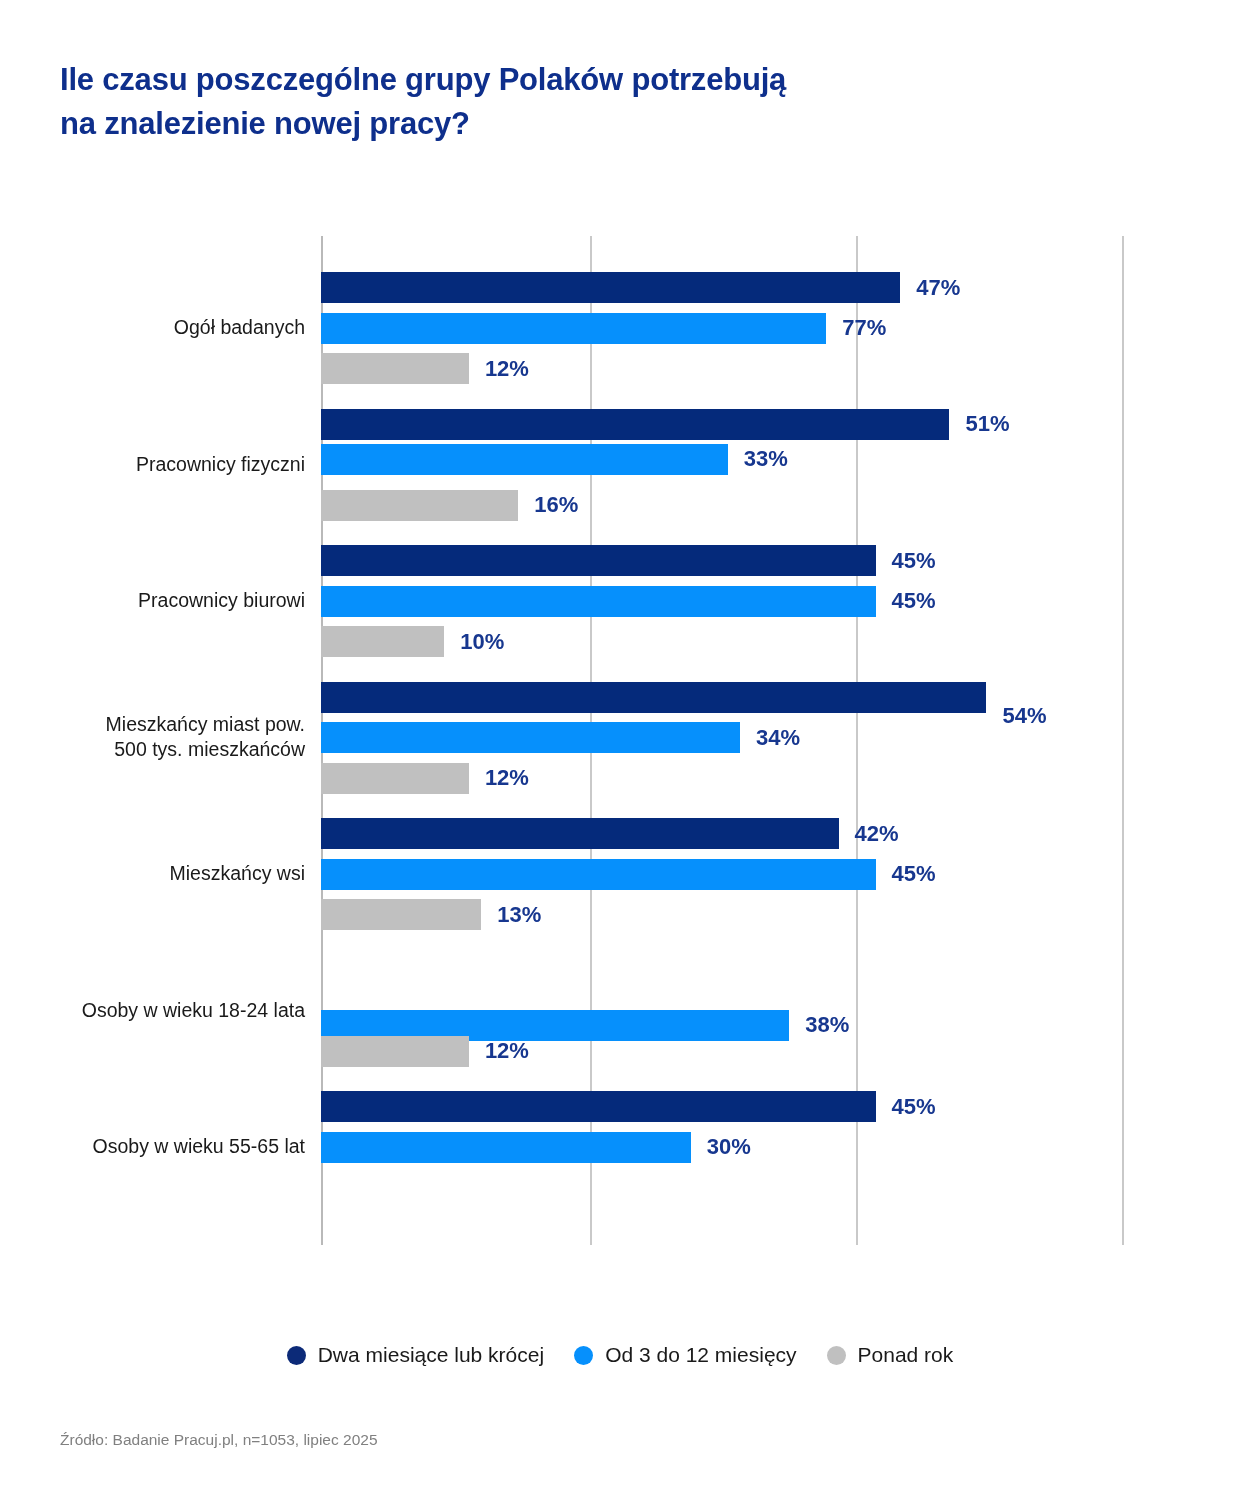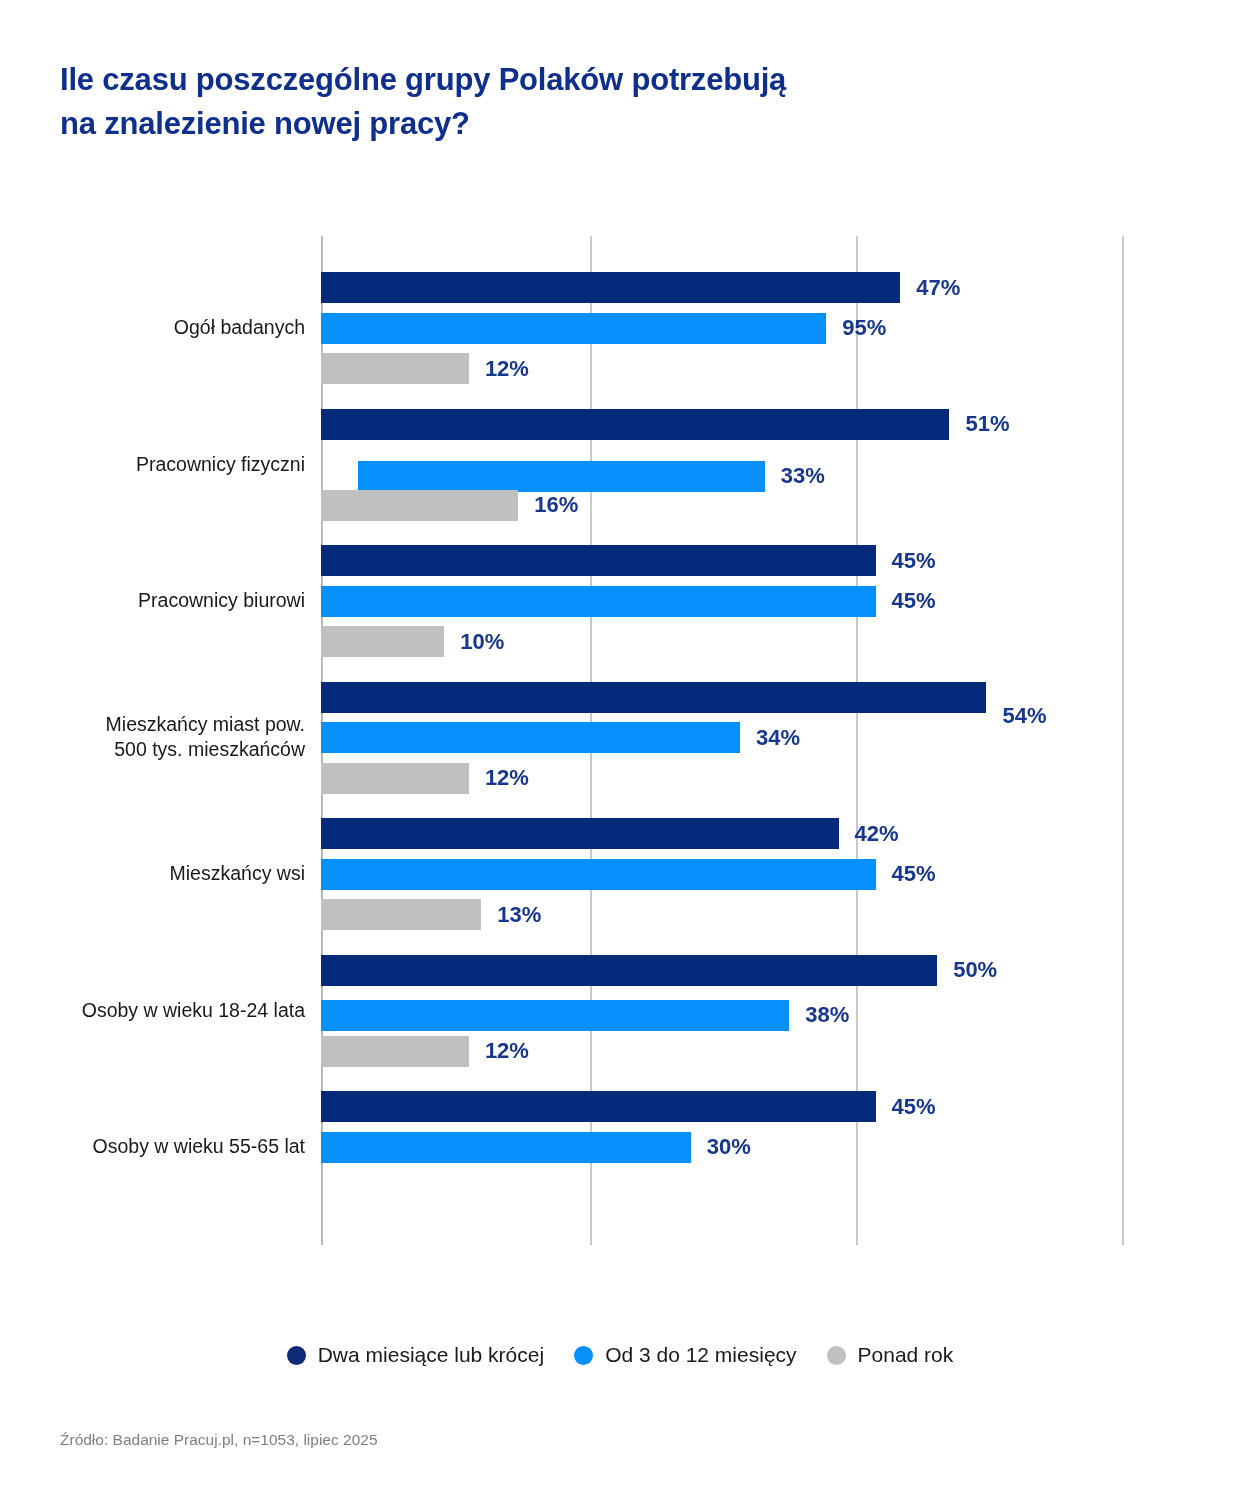--- a/index.html
+++ b/index.html
@@ -149,34 +149,34 @@
   <div class="gridline" style="left:1122px;"></div>
   <div id="bars">
       <div class="group" style="top: 272px; height: 112px;">
         <div class="cat-label" style="top: 43px;">Ogół badanych</div>
         <div class="bar-row" style="top: 0px; width: 579.185px;">
           <div class="bar s0" style="width: 579.185px; background: rgb(5, 42, 123);"></div>
           <div class="bar-value" style="left: 595.185px;">47%</div>
         </div>
         <div class="bar-row" style="top: 40.5px; width: 505.246px;">
           <div class="bar s1" style="width: 505.246px; background: rgb(6, 144, 252);"></div>
-          <div class="bar-value" style="left: 521.246px;">95%</div>
+          <div class="bar-value" style="left: 521.246px;">77%</div>
         </div>
         <div class="bar-row" style="top: 81px; width: 147.877px;">
           <div class="bar s2" style="width: 147.877px; background: rgb(192, 192, 192);"></div>
           <div class="bar-value" style="left: 163.877px;">12%</div>
         </div>
       </div>
       <div class="group" style="top: 408.5px; height: 112px;">
         <div class="cat-label" style="top: 43px;">Pracownicy fizyczni</div>
         <div class="bar-row" style="top: 0px; width: 628.477px; padding-left: 20px;">
           <div class="bar s0" style="width: 628.477px; background: rgb(5, 42, 123);"></div>
           <div class="bar-value" style="left: 644.477px;">51%</div>
         </div>
-        <div class="bar-row" style="top: 52px; width: 406px; margin-left: 37px;">
+        <div class="bar-row" style="top: 35px; width: 406px;">
           <div class="bar s1" style="width: 406.662px; background: rgb(6, 144, 252);"></div>
           <div class="bar-value" style="left: 422.662px;">33%</div>
         </div>
         <div class="bar-row" style="top: 81px; width: 197.169px;">
           <div class="bar s2" style="width: 197.169px; background: rgb(192, 192, 192);"></div>
           <div class="bar-value" style="left: 213.169px;">16%</div>
         </div>
       </div>
       <div class="group" style="top: 545px; height: 112px;">
         <div class="cat-label" style="top: 43px;">Pracownicy biurowi</div>
@@ -219,25 +219,21 @@
           <div class="bar s1" style="width: 554.538px; background: rgb(6, 144, 252);"></div>
           <div class="bar-value" style="left: 570.538px;">45%</div>
         </div>
         <div class="bar-row" style="top: 81px; width: 160.2px;">
           <div class="bar s2" style="width: 160.2px; background: rgb(192, 192, 192);"></div>
           <div class="bar-value" style="left: 176.2px;">13%</div>
         </div>
       </div>
       <div class="group" style="top: 954.5px; height: 112px;">
         <div class="cat-label" style="top: 43px;">Osoby w wieku 18-24 lata</div>
-        <div class="bar-row" style="top: 0px; width: 616.154px;">
-          <div class="bar s0" style="width: 616.154px; background: rgb(5, 42, 123);"></div>
-          <div class="bar-value" style="left: 632.154px;">50%</div>
-        </div>
-        <div class="bar-row" style="top: 45px; width: 443px;">
+        <div class="bar-row" style="top: 55px; width: 443px;">
           <div class="bar s1" style="width: 468.277px; background: rgb(6, 144, 252);"></div>
           <div class="bar-value" style="left: 484.277px;">38%</div>
         </div>
         <div class="bar-row" style="top: 81px; width: 147.877px;">
           <div class="bar s2" style="width: 147.877px; background: rgb(192, 192, 192);"></div>
           <div class="bar-value" style="left: 163.877px;">12%</div>
         </div>
       </div>
       <div class="group" style="top: 1091px; height: 112px;">
         <div class="cat-label" style="top: 43px;">Osoby w wieku 55-65 lat</div>

